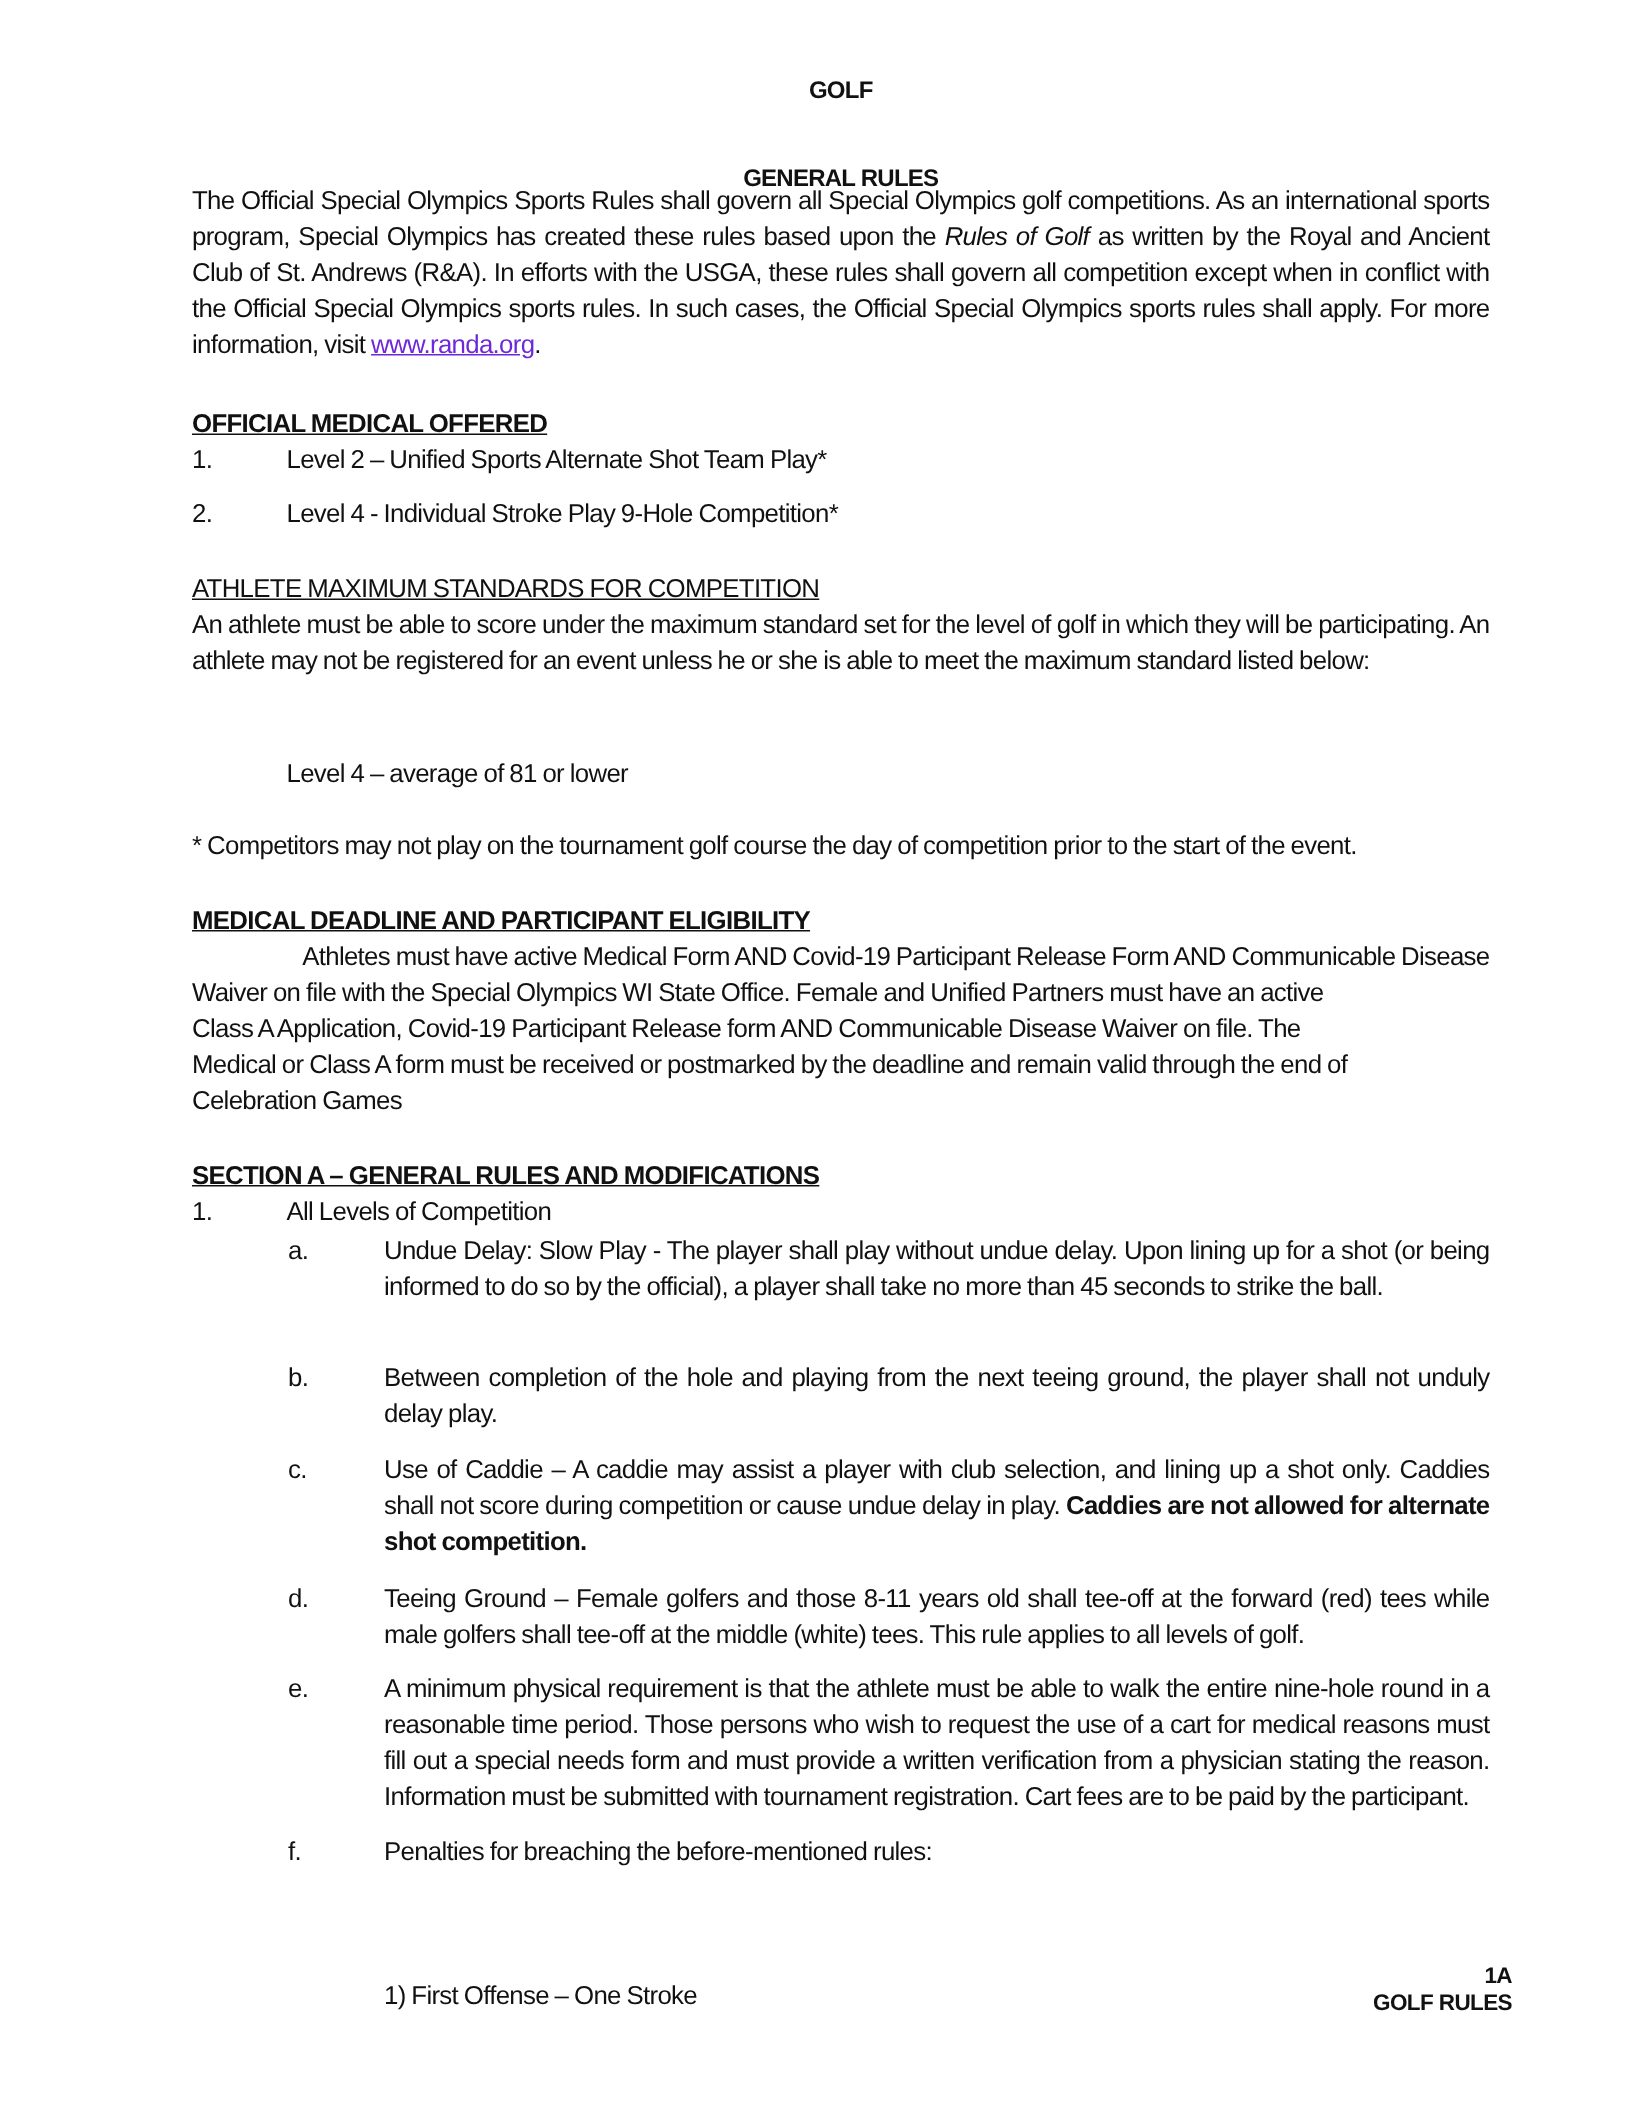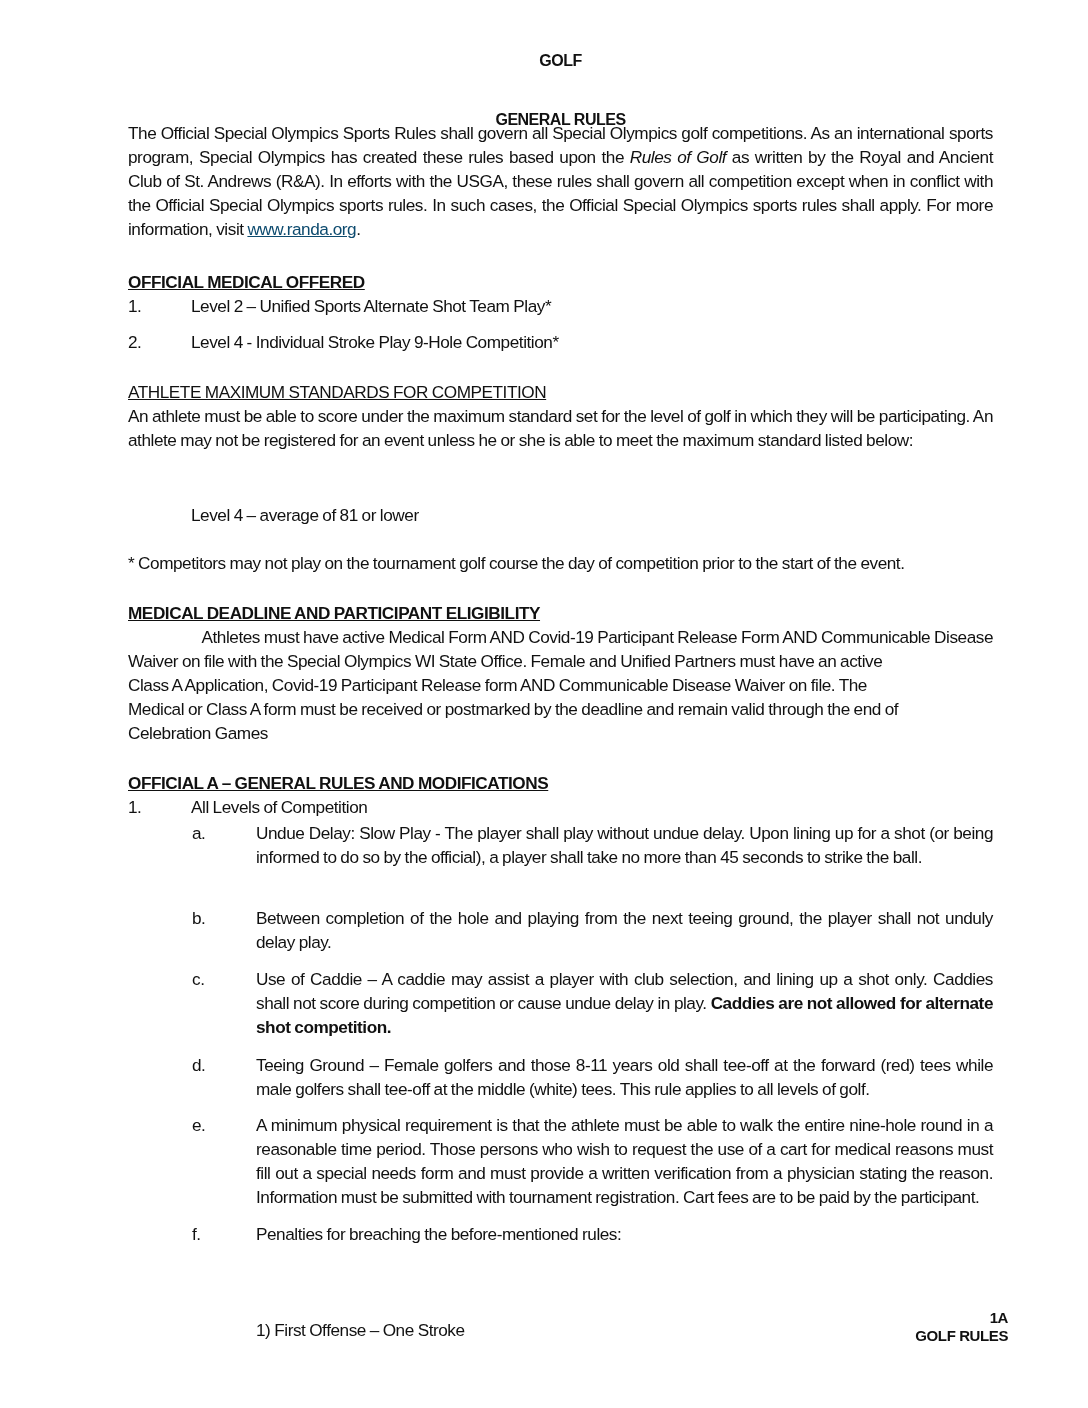--- a/index.html
+++ b/index.html
@@ -5,21 +5,21 @@
     html, body { margin: 0; padding: 0; background: #ffffff; }
     body { width: 1088px; height: 1408px; position: relative; overflow: hidden;
            font-family: "Liberation Sans", sans-serif; color: #111; }
     .page { position: absolute; left: 128px; top: 0; width: 865px; }
     .font-doc { font-family: "Liberation Sans", sans-serif; font-size: 17.2px; letter-spacing: -0.45px; word-spacing: -0.5px; line-height: 24px; }
     .title { position: absolute; left: 0; width: 865px; text-align: center; font-weight: bold; font-size: 16px; letter-spacing: -0.5px; }
     .abs { position: absolute; left: 0; width: 865px; }
     .just { text-align: justify; }
     .ul { text-decoration: underline; }
     .b { font-weight: bold; }
-    .link { color: #0c4a6e; text-decoration: underline; }
+    .link { color: #6d28d9; text-decoration: underline; }
     .num { position: absolute; left: 0; }
     .numtext { position: absolute; left: 63px; }
     .sub-letter { position: absolute; left: 64px; }
     .sub-text { position: absolute; left: 128px; width: 737px; text-align: justify; }
     .footer { position: absolute; left: 15px; width: 865px; text-align: right; font-weight: bold; font-size: 15px; letter-spacing: -0.4px; }
   </style>
 </head>
 <body>
 
 <div class="page">
@@ -44,21 +44,21 @@
   <div class="abs font-doc" style="top:503px; left:63px; width:auto;">Level 4 – average of 81 or lower</div>
   <div class="abs font-doc" style="top:551px;">* Competitors may not play on the tournament golf course the day of competition prior to the start of the event.</div>
 
   <div class="abs font-doc b ul" style="top:601px; width:auto;">MEDICAL DEADLINE AND PARTICIPANT ELIGIBILITY</div>
   <div class="abs font-doc" style="top:625px;text-align:right;">Athletes must have active Medical Form AND Covid-19 Participant Release Form AND Communicable Disease</div>
   <div class="abs font-doc" style="top:649px;">Waiver on file with the Special Olympics WI State Office. Female and Unified Partners must have an active</div>
   <div class="abs font-doc" style="top:673px;">Class A Application, Covid-19 Participant Release form AND Communicable Disease Waiver on file. The</div>
   <div class="abs font-doc" style="top:697px;">Medical or Class A form must be received or postmarked by the deadline and remain valid through the end of</div>
   <div class="abs font-doc" style="top:721px;">Celebration Games</div>
 
-  <div class="abs font-doc b ul" style="top:771px; width:auto;">OFFICIAL A – GENERAL RULES AND MODIFICATIONS</div>
+  <div class="abs font-doc b ul" style="top:771px; width:auto;">SECTION A – GENERAL RULES AND MODIFICATIONS</div>
   <div class="abs font-doc" style="top:795px;">
     <span class="num">1.</span>
     <span class="numtext">All Levels of Competition</span>
   </div>
 
   <div class="abs font-doc" style="top:821px;">
     <span class="sub-letter">a.</span>
     <span class="sub-text">Undue Delay: Slow Play - The player shall play without undue delay.  Upon lining up for a shot (or being informed to do so by the official), a player shall take no more than 45 seconds to strike the ball.</span>
   </div>
 

